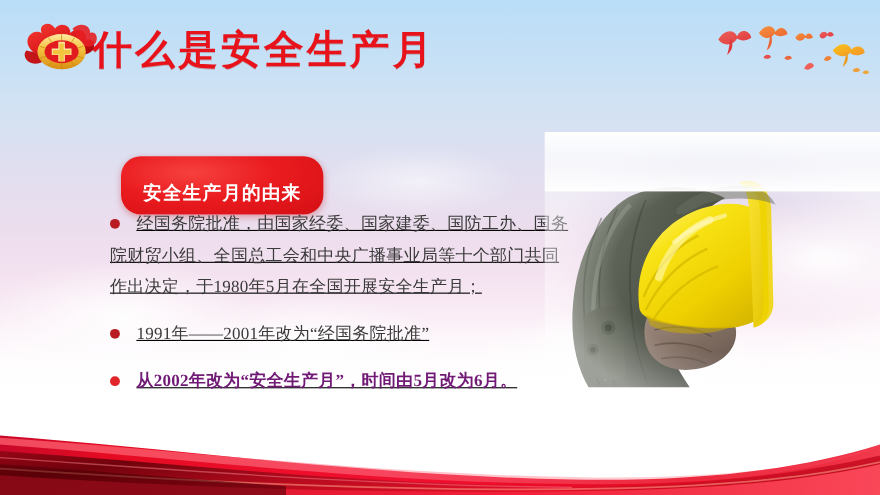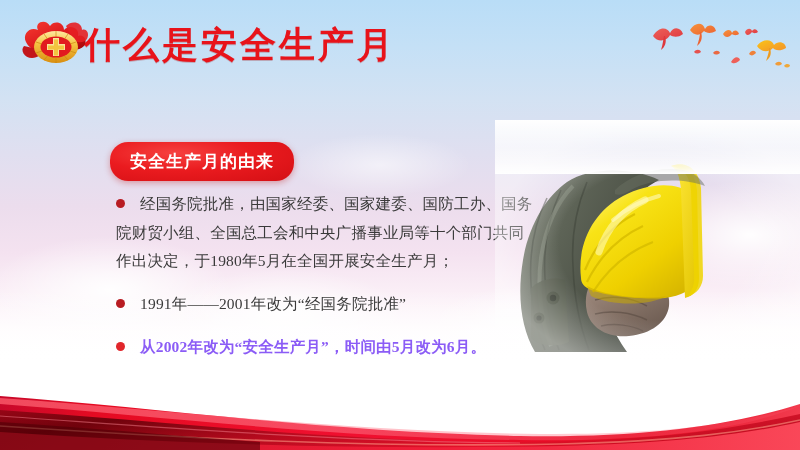--- a/index.html
+++ b/index.html
@@ -91,38 +91,39 @@
     top: 14px;
     width: 150px;
     height: 70px;
   }
 
   
   .section-pill {
     position: absolute;
     left: 110px;
     top: 142px;
-    padding: 8px 20px 8px 20px;
+    padding: 22px 20px 8px 20px;
     border-radius: 18px;
     background: radial-gradient(ellipse at 35% 28%, #f6413f 0%, #ea1b1f 45%, #d40f14 100%);
     box-shadow: 0 2px 6px rgba(190,20,20,0.35);
     color: #ffffff;
     font-family: "Liberation Sans", "DejaVu Sans", sans-serif;
     font-size: 17px;
     font-weight: bold;
     letter-spacing: 1px;
     white-space: nowrap;
   }
 
   
   .content {
     position: absolute;
-    left: 116px;
+    left: 100px;
     top: 190px;
     width: 420px;
+    text-decoration: underline;
   }
   .bullet-item {
     position: relative;
     margin-bottom: 14px;
   }
   .bullet-item:last-child { margin-bottom: 0; }
 
   .bullet-dot {
     position: absolute;
     left: 0;
@@ -137,21 +138,21 @@
   .bullet-text {
     display: block;
     padding-left: 24px;
     font-size: 15.5px;
     line-height: 1.85;
     color: #3a3a3a;
     text-indent: 0;
     letter-spacing: 0.2px;
   }
   .bullet-item.accent .bullet-text {
-    color: #8b5cf6;
+    color: #701a75;
     font-weight: bold;
   }
   
   .bullet-text.hang {
     padding-left: 0;
     text-indent: 24px;
     margin-left: 0;
   }
 
   

